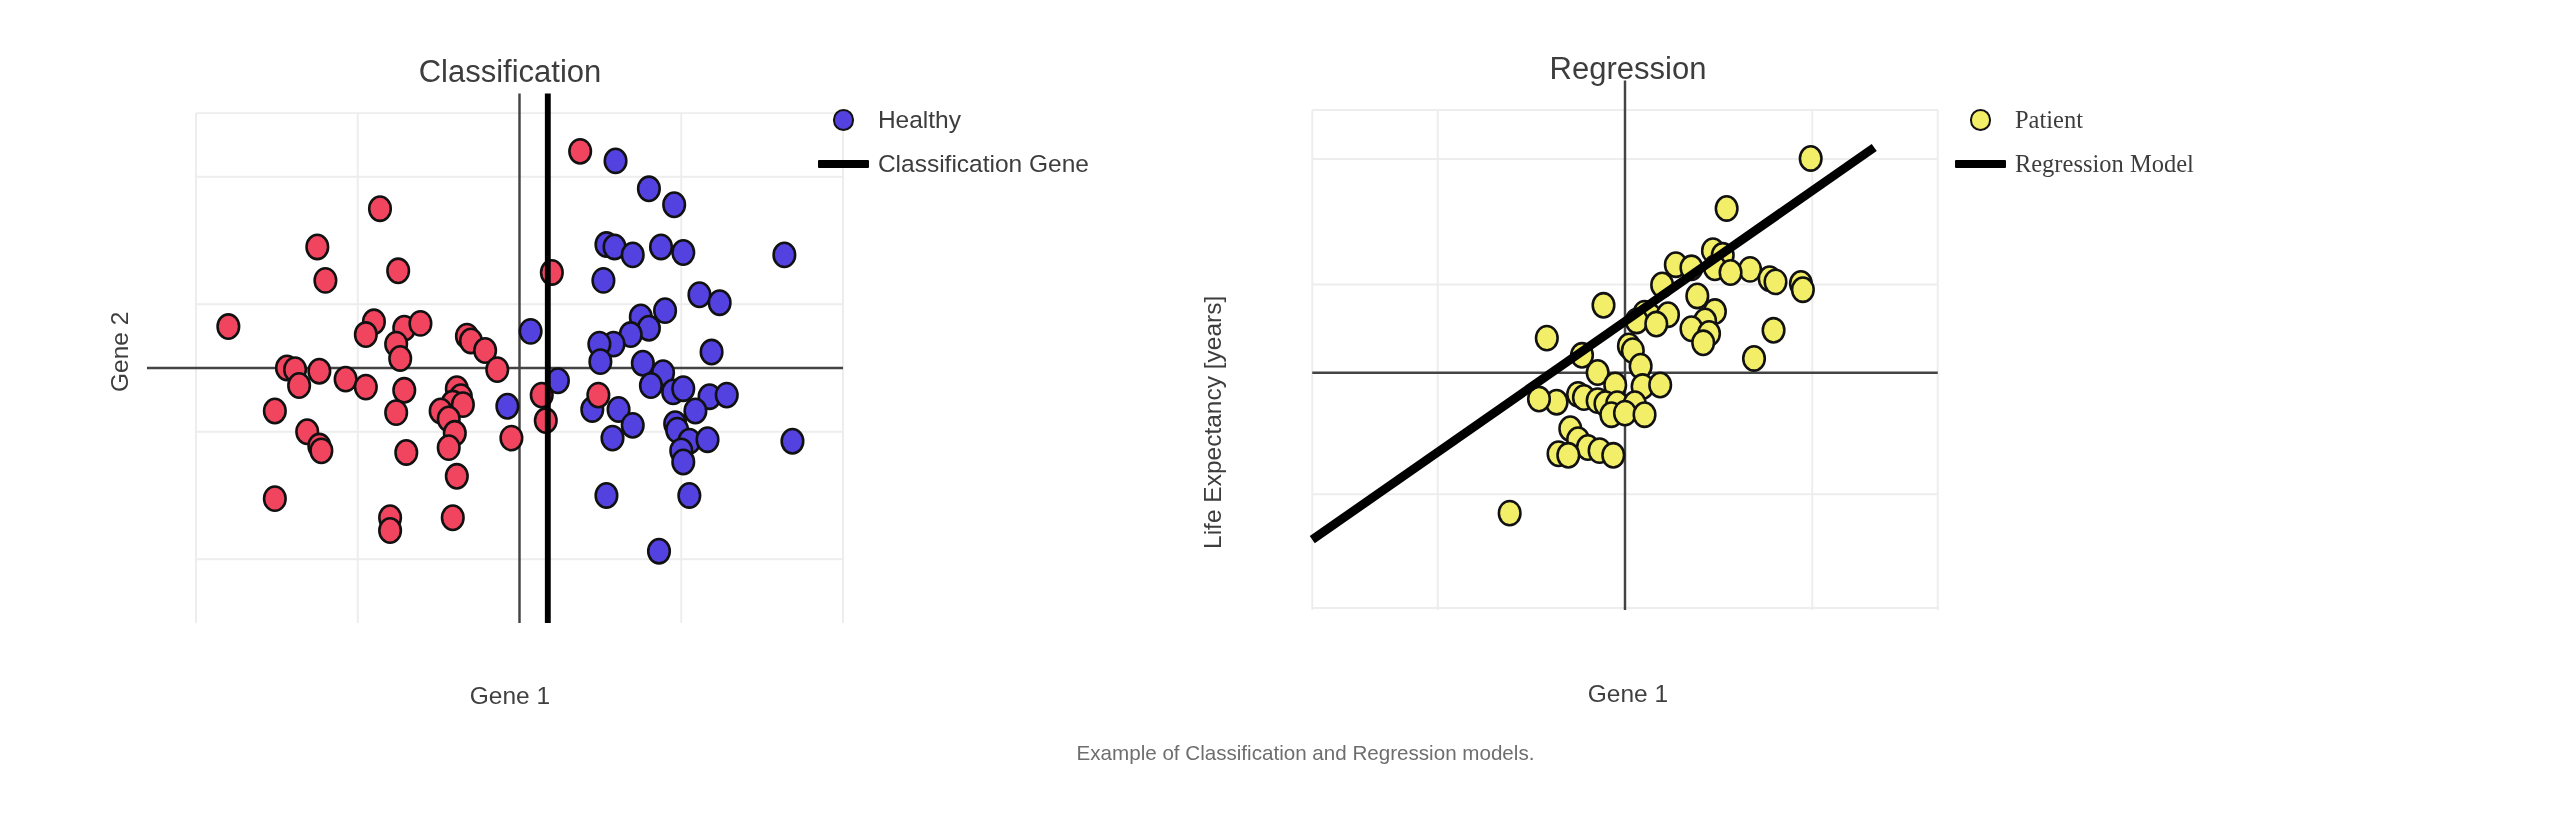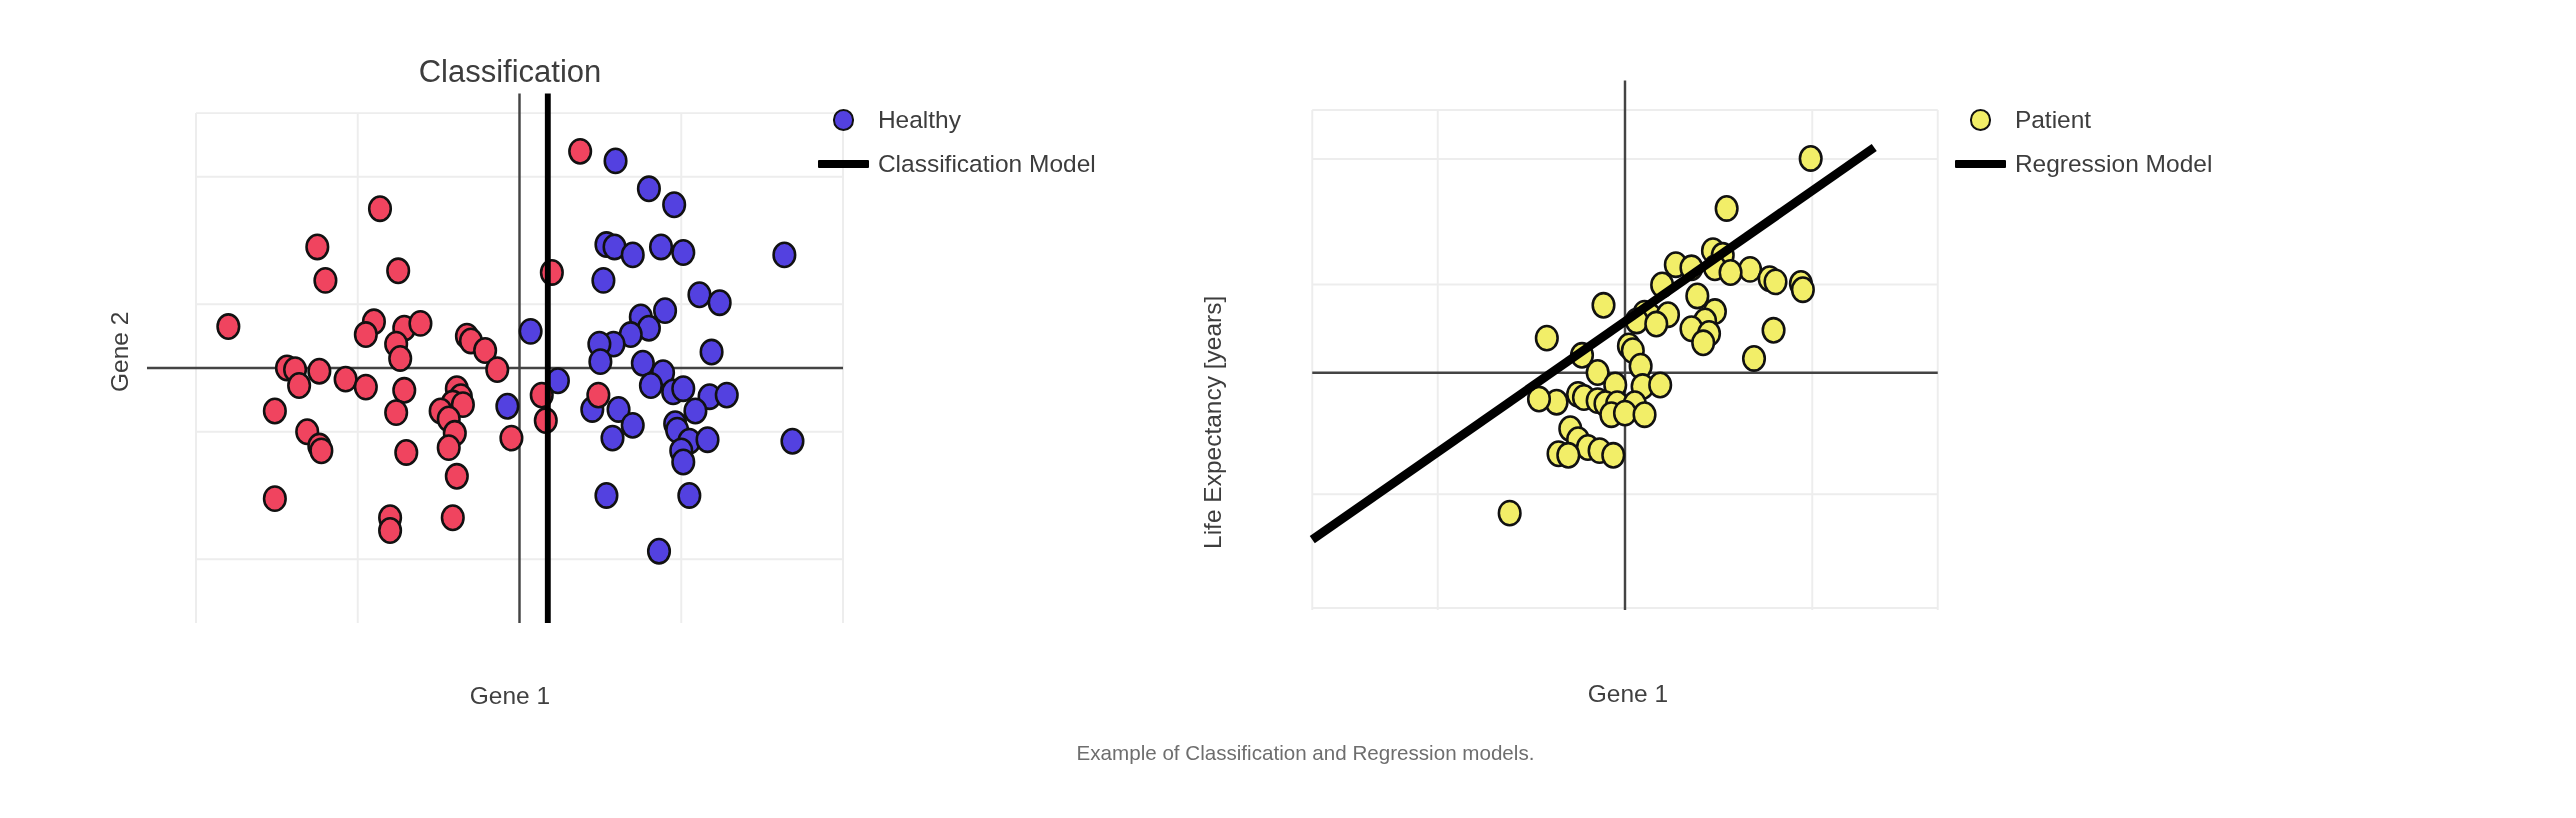--- a/index.html
+++ b/index.html
@@ -229,27 +229,28 @@
       <div class="legend-row">
         <span class="legend-swatch">
           <span class="legend-dot" style="background:#5341e0"></span>
         </span>
         <span class="legend-text">Healthy</span>
       </div>
       <div class="legend-row">
         <span class="legend-swatch">
           <span class="legend-line"></span>
         </span>
-        <span class="legend-text">Classification Model</span>
+        <span class="legend-text">Classification Gene</span>
       </div>
     </div>
   </div>
 
   <div class="panel" style="left:1226px; top:0; width:1350px; height:746px;">
 
+    <div class="panel-title" style="left:88px; top:51px; width:628px;">Regression</div>
 
     <div class="axis-label-y" style="left:-27.5px; top:549px;">Life Expectancy [years]</div>
 
     <div class="axis-label-x" style="left:88px; top:680px; width:628px;">Gene 1</div>
 
     <div class="plotarea" style="left:86px; top:110px; width:626px; height:500px;">
       <svg id="svg-regression" width="626" height="500" viewBox="0 0 638 510">
         <g>
           <line x1="0" y1="0" x2="0" y2="510" stroke="#ededed" stroke-width="2"></line>
           <line x1="128" y1="0" x2="128" y2="510" stroke="#ededed" stroke-width="2"></line>
@@ -322,21 +323,21 @@
             <ellipse cx="251.21" cy="350.63" rx="11" ry="12.43" fill="#f2ee68" stroke="#111111" stroke-width="2.6"></ellipse>
             <ellipse cx="261.18" cy="352.22" rx="11" ry="12.43" fill="#f2ee68" stroke="#111111" stroke-width="2.6"></ellipse>
             <ellipse cx="201.37" cy="411.19" rx="11" ry="12.43" fill="#f2ee68" stroke="#111111" stroke-width="2.6"></ellipse>
           </g>
         <g>
           <line id="reg-line" x1="0.00" y1="438.28" x2="573.20" y2="38.25" stroke="#000000" stroke-width="9" stroke-linecap="butt"></line>
         </g>
       </svg>
     </div>
 
-    <div class="legend" style="left:726px; top:98px;">
+    <div class="legend" style="left:726px; top:98px;font-family:Liberation Serif, serif;">
       <div class="legend-row">
         <span class="legend-swatch">
           <span class="legend-dot" style="background:#f2ee68"></span>
         </span>
         <span class="legend-text">Patient</span>
       </div>
       <div class="legend-row">
         <span class="legend-swatch">
           <span class="legend-line"></span>
         </span>

